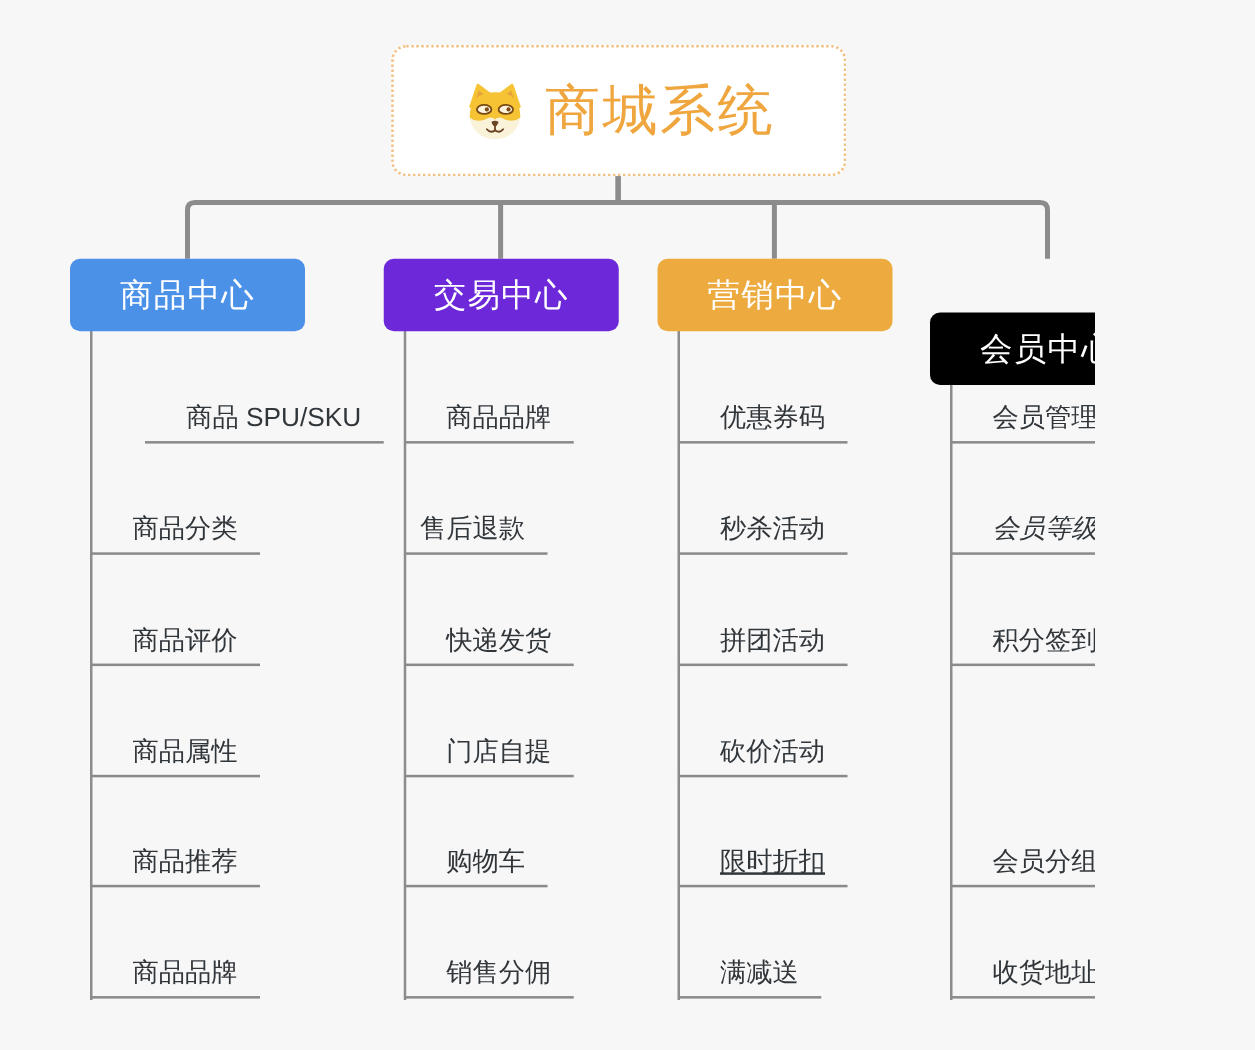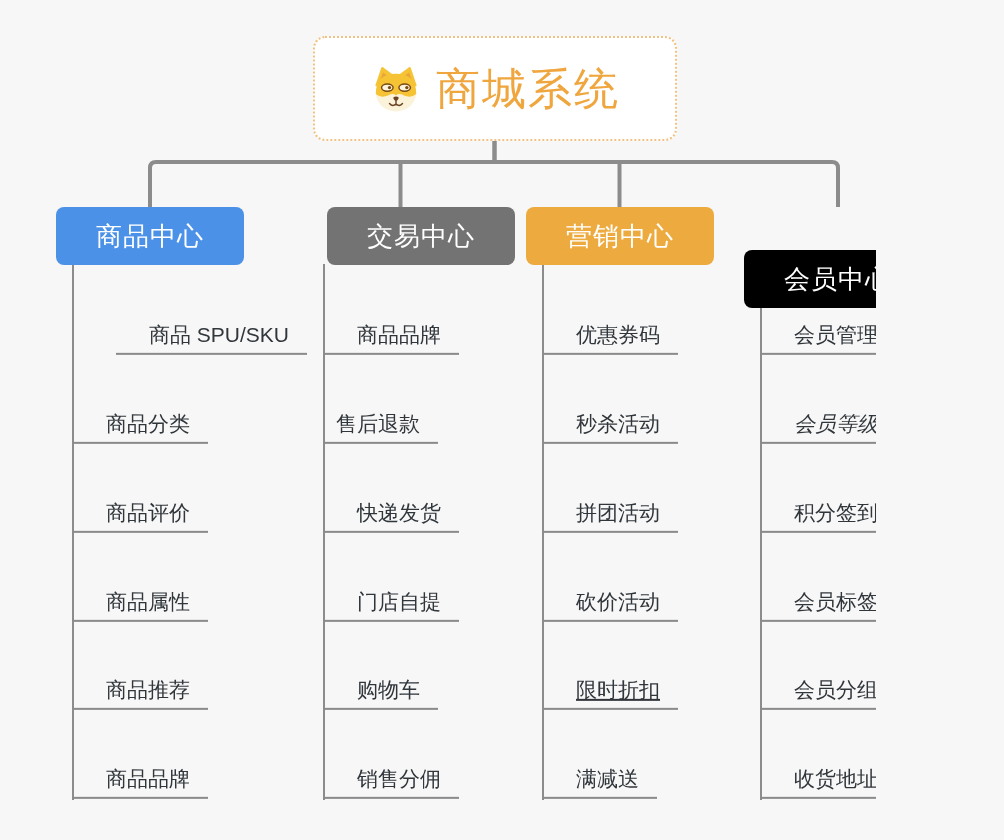--- a/index.html
+++ b/index.html
@@ -147,21 +147,21 @@
     <div class="cat" style="background: rgb(75, 145, 232);">商品中心</div>
     <div class="item r0" style="color: rgb(49, 54, 59); border-bottom-color: rgb(138, 138, 138); margin-left: 43px;">商品 SPU/SKU</div>
     <div class="item r1" style="color: rgb(49, 54, 59); border-bottom-color: rgb(138, 138, 138);">商品分类</div>
     <div class="item r2" style="color: rgb(49, 54, 59); border-bottom-color: rgb(138, 138, 138);">商品评价</div>
     <div class="item r3" style="color: rgb(49, 54, 59); border-bottom-color: rgb(138, 138, 138);">商品属性</div>
     <div class="item r4" style="color: rgb(49, 54, 59); border-bottom-color: rgb(138, 138, 138);">商品推荐</div>
     <div class="item r5" style="color: rgb(49, 54, 59); border-bottom-color: rgb(138, 138, 138);">商品品牌</div>
   </div>
 
   <div class="branch b1">
-    <div class="cat" style="background: #737373; margin-left: 20px;">交易中心</div>
+    <div class="cat" style="background: #6d28d9;">交易中心</div>
     <div class="item r0" style="color: rgb(49, 54, 59); border-bottom-color: rgb(138, 138, 138);">商品品牌</div>
     <div class="item r1" style="color: rgb(49, 54, 59); border-bottom-color: rgb(138, 138, 138); padding-left: 12px;">售后退款</div>
     <div class="item r2" style="color: rgb(49, 54, 59); border-bottom-color: rgb(138, 138, 138);">快递发货</div>
     <div class="item r3" style="color: rgb(49, 54, 59); border-bottom-color: rgb(138, 138, 138);">门店自提</div>
     <div class="item r4" style="color: rgb(49, 54, 59); border-bottom-color: rgb(138, 138, 138);">购物车</div>
     <div class="item r5" style="color: rgb(49, 54, 59); border-bottom-color: rgb(138, 138, 138);">销售分佣</div>
   </div>
 
   <div class="branch b2">
     <div class="cat" style="background: rgb(237, 171, 63);">营销中心</div>
@@ -171,18 +171,17 @@
     <div class="item r3" style="color: rgb(49, 54, 59); border-bottom-color: rgb(138, 138, 138);">砍价活动</div>
     <div class="item r4" style="color: rgb(49, 54, 59); border-bottom-color: rgb(138, 138, 138); text-decoration: underline;">限时折扣</div>
     <div class="item r5" style="color: rgb(49, 54, 59); border-bottom-color: rgb(138, 138, 138);">满减送</div>
   </div>
 
   <div class="branch b3">
     <div class="cat" style="background: #000000; margin-top: 43px;">会员中心</div>
     <div class="item r0" style="color: rgb(49, 54, 59); border-bottom-color: rgb(138, 138, 138);">会员管理</div>
     <div class="item r1" style="color: rgb(49, 54, 59); border-bottom-color: rgb(138, 138, 138); font-style: italic;">会员等级</div>
     <div class="item r2" style="color: rgb(49, 54, 59); border-bottom-color: rgb(138, 138, 138);">积分签到</div>
-    <div class="item r3" style="color: rgb(49, 54, 59); border-bottom-color: rgb(138, 138, 138);">会员标签</div>
     <div class="item r4" style="color: rgb(49, 54, 59); border-bottom-color: rgb(138, 138, 138);">会员分组</div>
     <div class="item r5" style="color: rgb(49, 54, 59); border-bottom-color: rgb(138, 138, 138);">收货地址</div>
   </div>
 
 </div>
 
 </body></html>

